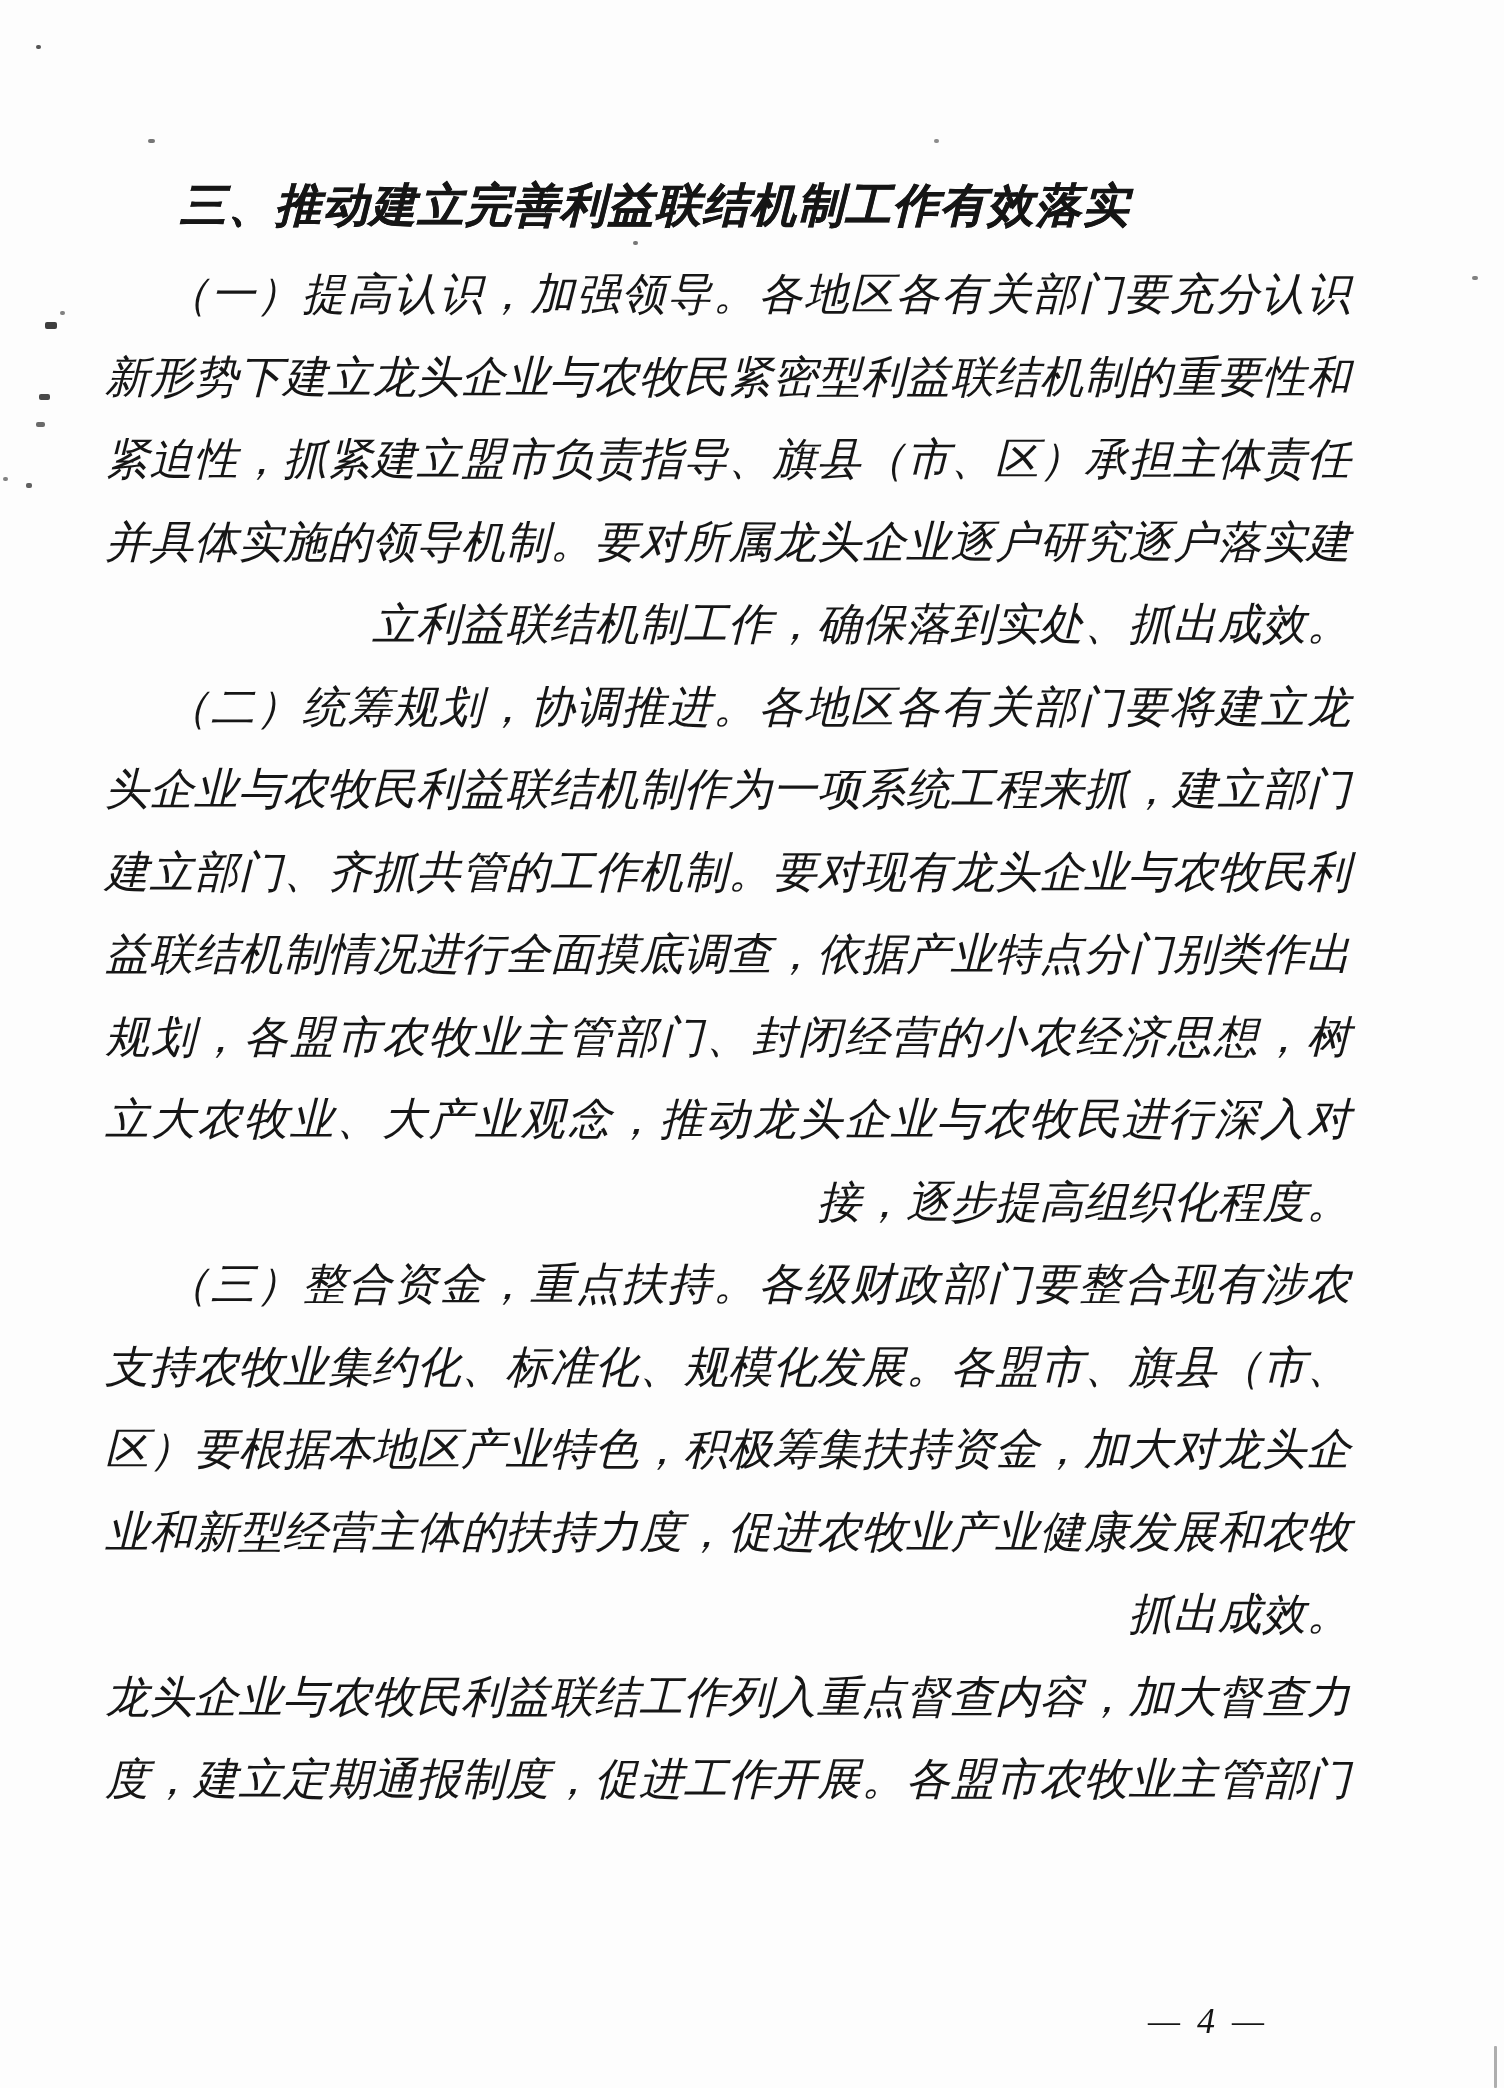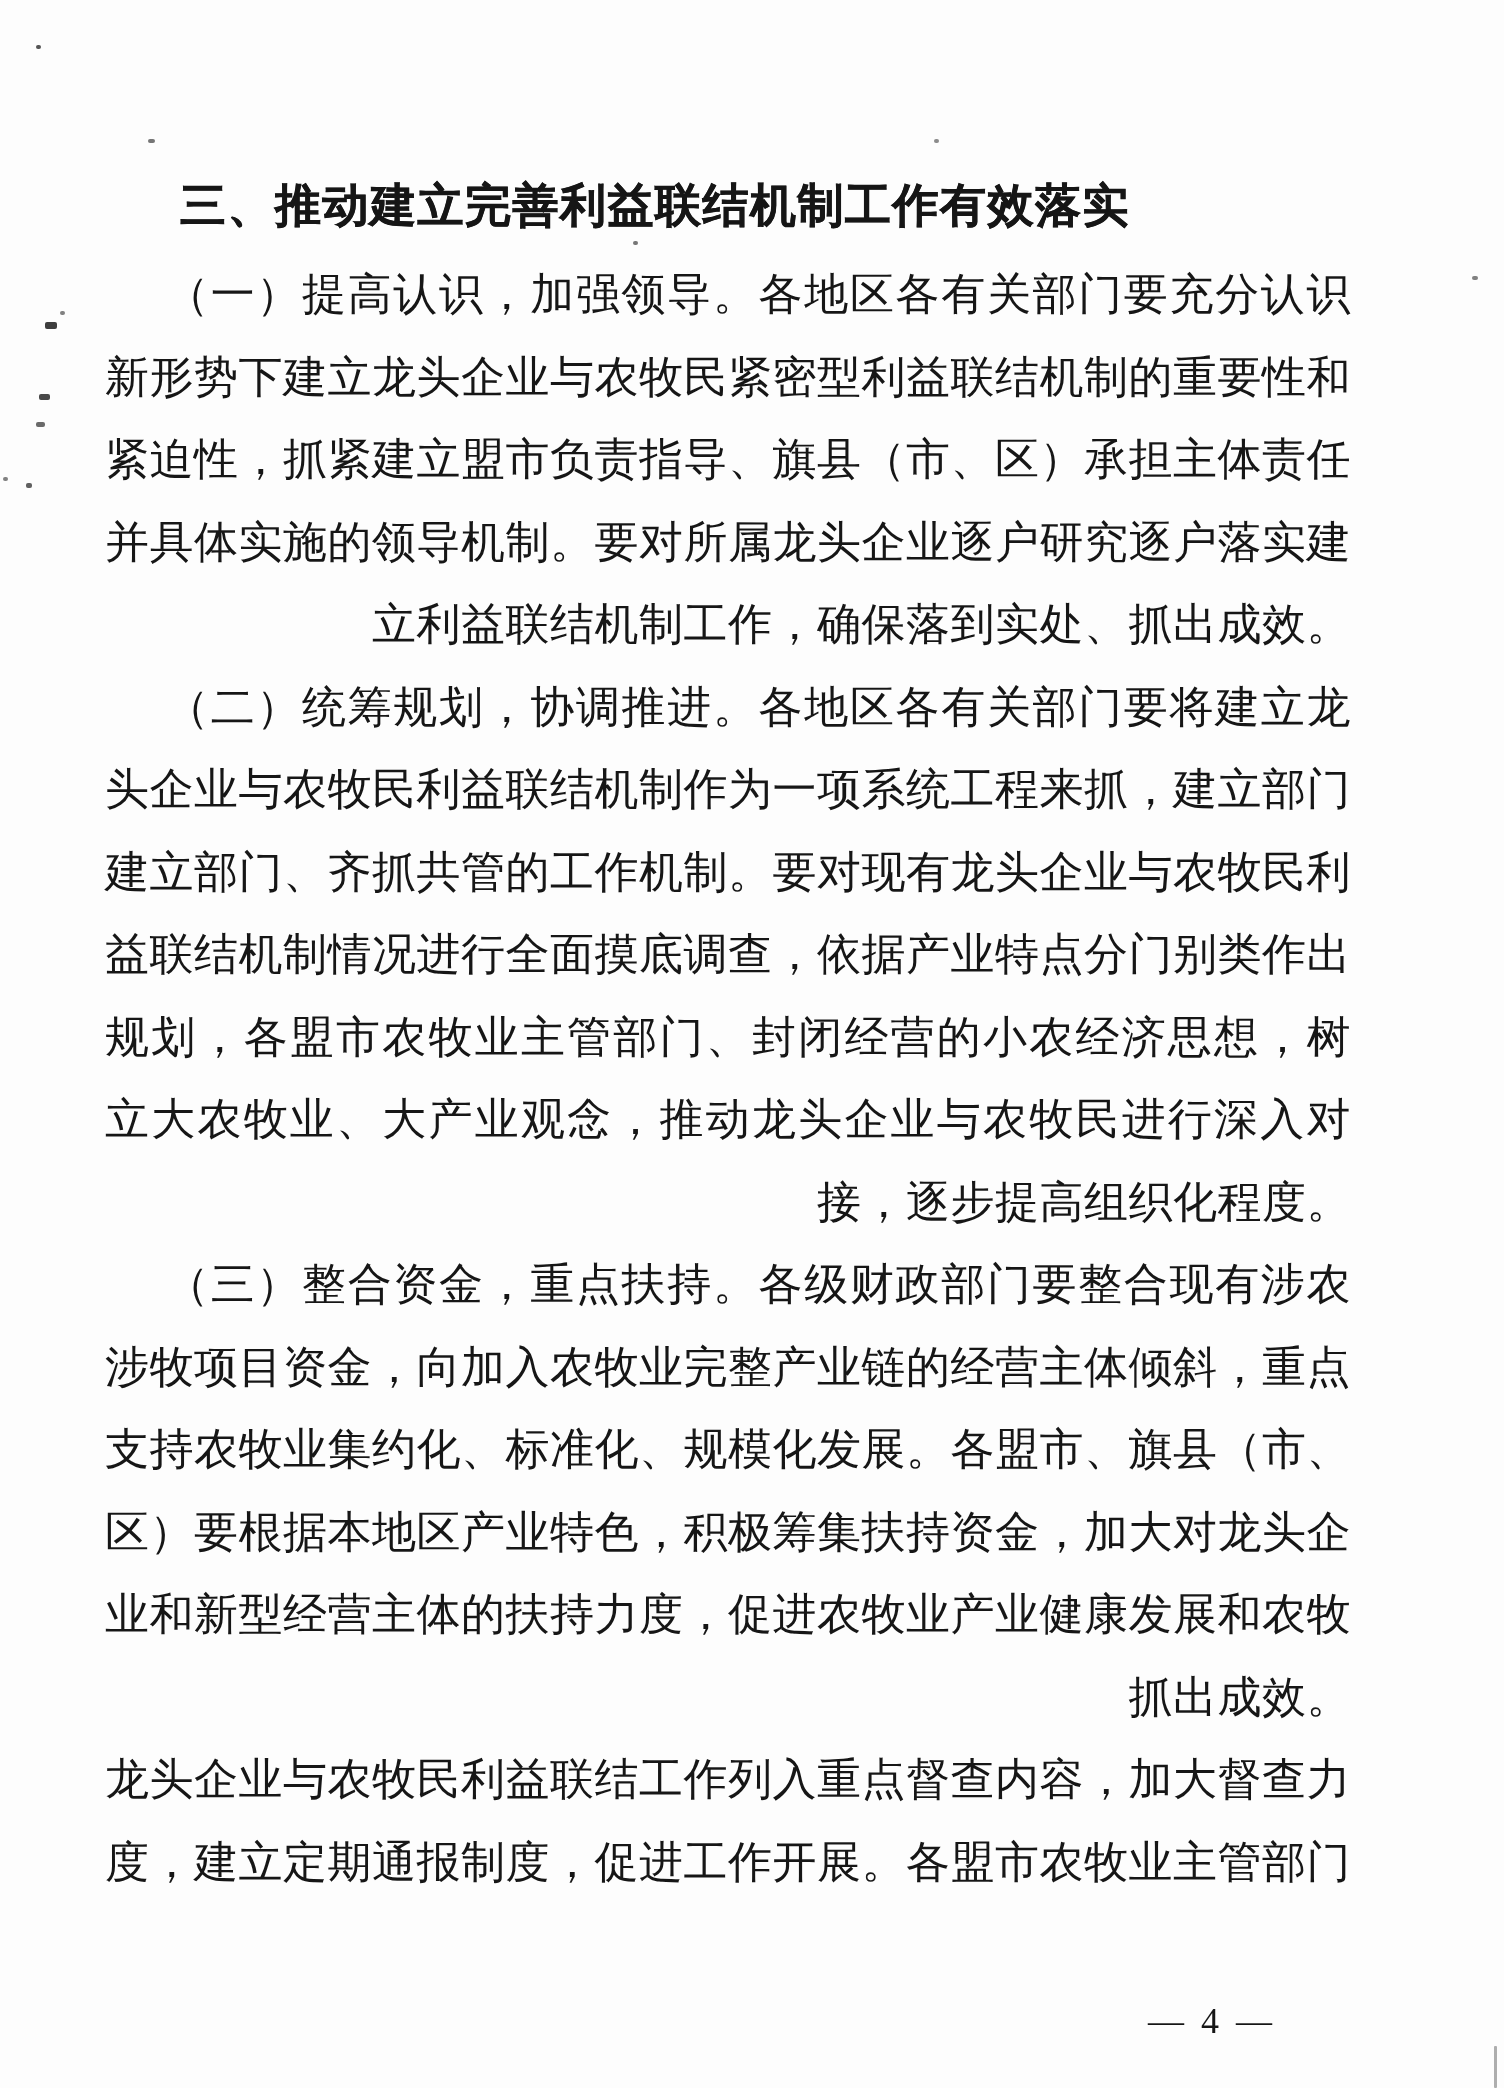--- a/index.html
+++ b/index.html
@@ -3,20 +3,21 @@
 <meta charset="utf-8">
 <style>
   html,body{margin:0;padding:0;background:#e8e8e8;}
   .page{
     position:relative;
     width:1504px;height:2088px;
     background:#fdfdfd;
     overflow:hidden;
     font-family:"Liberation Serif","DejaVu Serif",serif;
     color:#161616;
+    font-style:italic;
   }
   .doc-heading{
     position:absolute;
     left:180px;top:176px;
     font-family:"Liberation Sans","DejaVu Sans",sans-serif;
     font-weight:bold;
     font-size:46px;
     line-height:58px;
     letter-spacing:1.5px;
     white-space:nowrap;
@@ -101,21 +102,20 @@
         <div class="line first just">（二）统筹规划，协调推进。各地区各有关部门要将建立龙</div>
         <div class="line just">头企业与农牧民利益联结机制作为一项系统工程来抓，建立部门</div>
         <div class="line just">建立部门、齐抓共管的工作机制。要对现有龙头企业与农牧民利</div>
         <div class="line just">益联结机制情况进行全面摸底调查，依据产业特点分门别类作出</div>
         <div class="line just">规划，各盟市农牧业主管部门、封闭经营的小农经济思想，树</div>
         <div class="line just">立大农牧业、大产业观念，推动龙头企业与农牧民进行深入对</div>
         <div class="line">接，逐步提高组织化程度。</div>
       </div>
       <div class="para">
         <div class="line first just">（三）整合资金，重点扶持。各级财政部门要整合现有涉农</div>
-        <div class="line just">涉牧项目资金，向加入农牧业完整产业链的经营主体倾斜，重点</div>
         <div class="line just">支持农牧业集约化、标准化、规模化发展。各盟市、旗县（市、</div>
         <div class="line just">区）要根据本地区产业特色，积极筹集扶持资金，加大对龙头企</div>
         <div class="line just">业和新型经营主体的扶持力度，促进农牧业产业健康发展和农牧</div>
         <div class="line">抓出成效。</div>
       </div>
       <div class="para">
         <div class="line just">龙头企业与农牧民利益联结工作列入重点督查内容，加大督查力</div>
         <div class="line just">度，建立定期通报制度，促进工作开展。各盟市农牧业主管部门</div>
       </div>
     </div>

